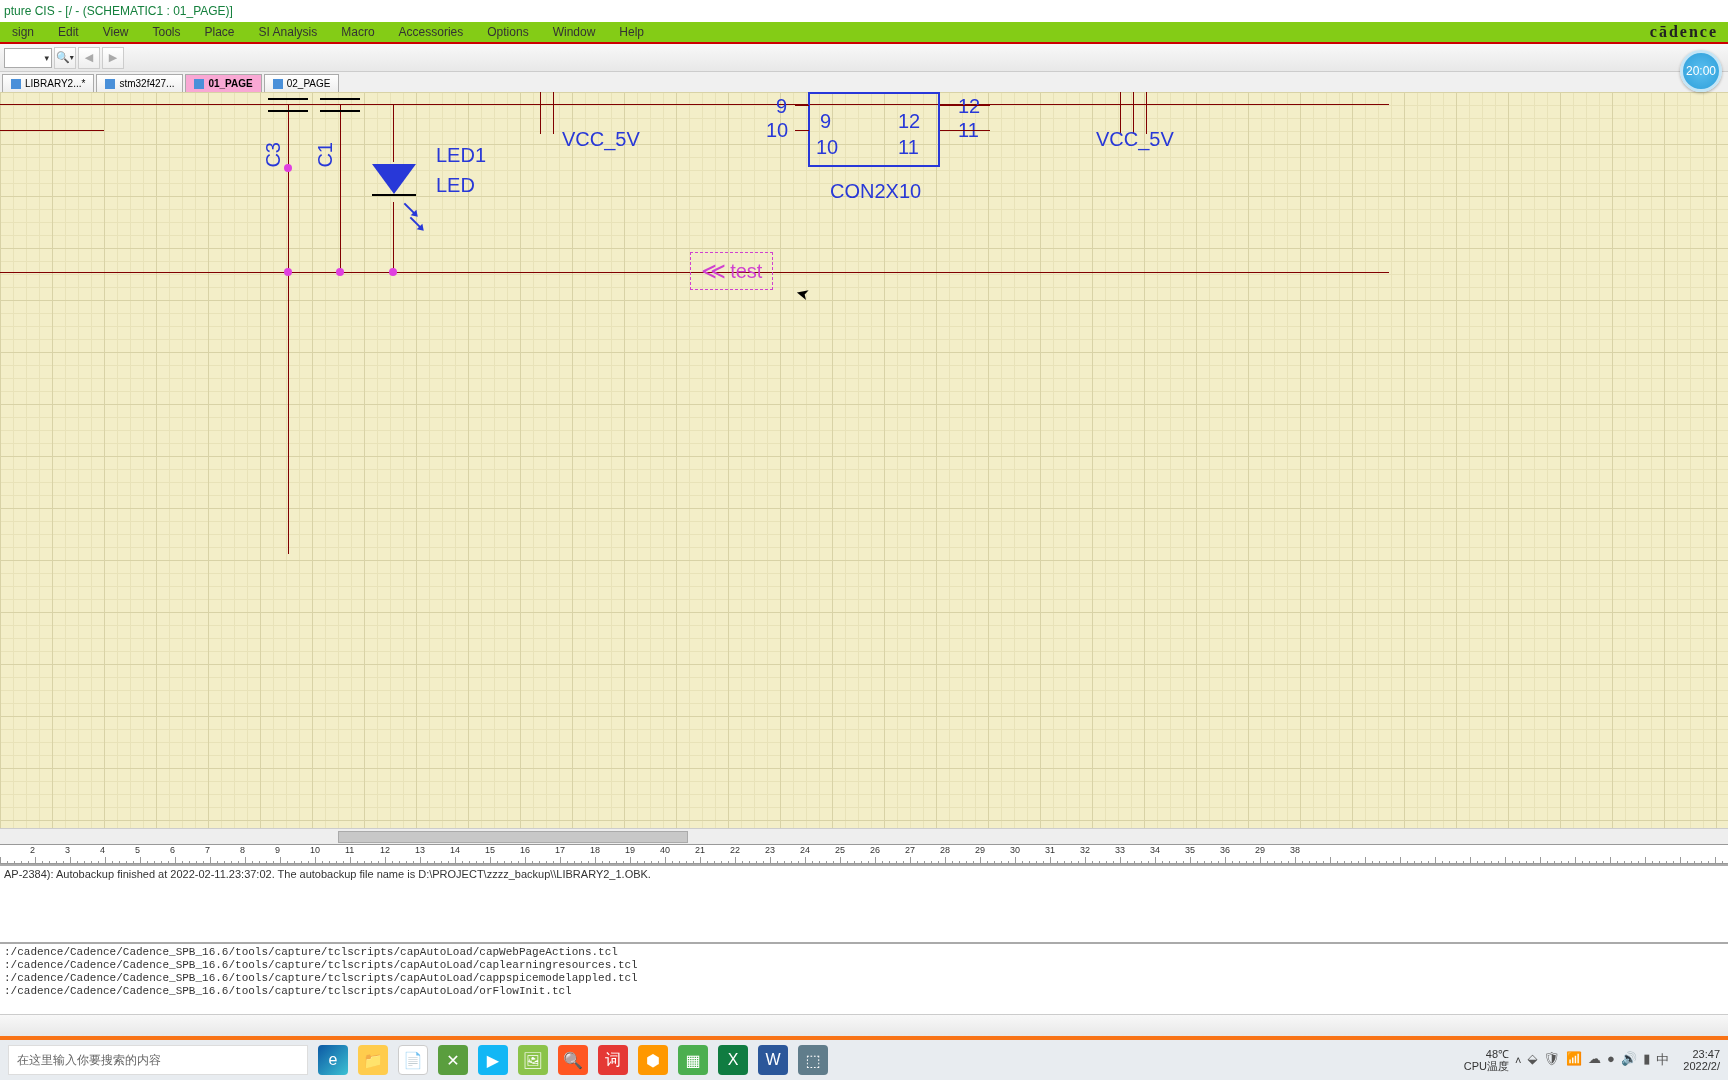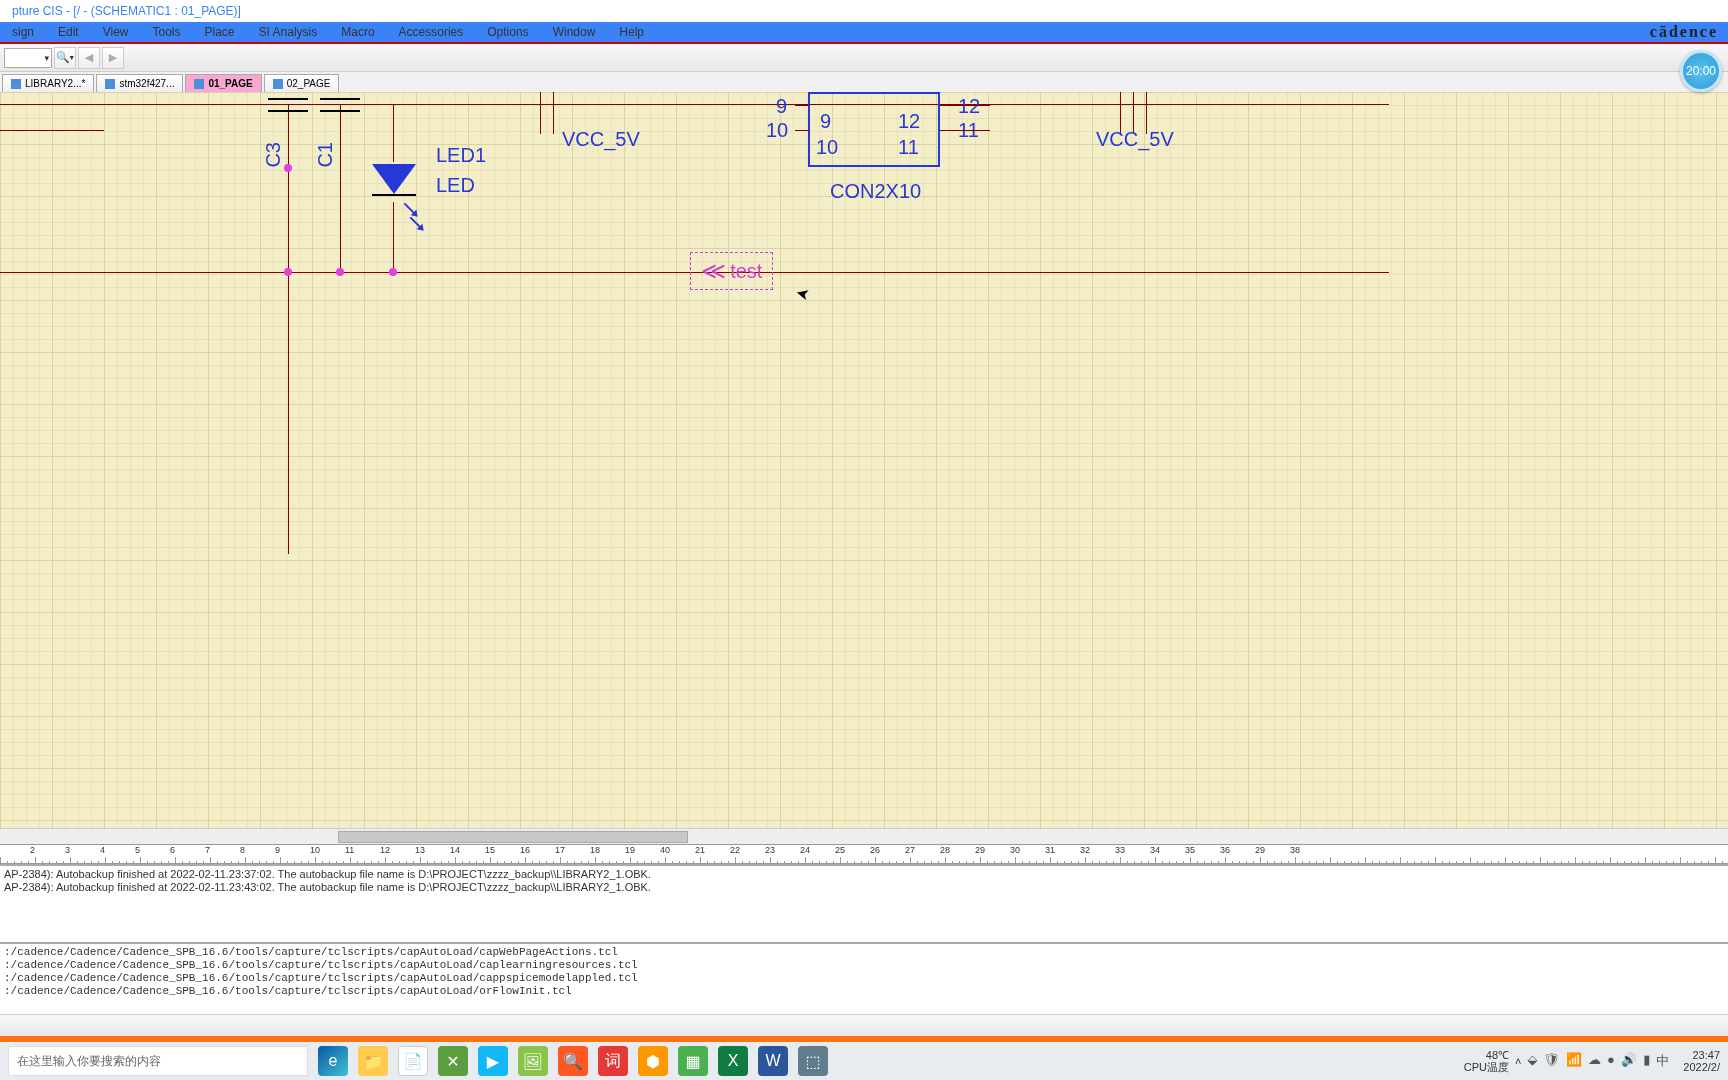--- a/index.html
+++ b/index.html
@@ -1,23 +1,23 @@
 <!DOCTYPE html>
 <html><head>
 <meta charset="utf-8">
 <style>
 * { box-sizing: border-box; margin: 0; padding: 0; }
 html, body { height: 100%; overflow: hidden; }
 body { font-family: "Segoe UI", Tahoma, sans-serif; font-size: 12px; background: #f0f0f0; display: flex; flex-direction: column; width: 1728px; height: 1080px; }
 
 
-.titlebar { height: 22px; background: #fff; display: flex; align-items: center; padding-left: 12px; color: #3b82f6; font-size: 12px; }
-
-
-.menubar { height: 22px; background: #3b82f6; border-bottom: 2px solid #c00; display: flex; align-items: center; padding-left: 0; gap: 0; }
+.titlebar { height: 22px; background: #fff; display: flex; align-items: center; padding-left: 4px; color: #15803d; font-size: 12px; }
+
+
+.menubar { height: 22px; background: #84cc16; border-bottom: 2px solid #c00; display: flex; align-items: center; padding-left: 0; gap: 0; }
 .menubar .menuitem { padding: 3px 12px; cursor: default; color: #333; }
 .menubar .logo { margin-left: auto; margin-right: 10px; font-family: Georgia, serif; font-size: 16px; letter-spacing: 2px; color: #222; font-weight: bold; }
 
 
 .toolbar { height: 28px; background: linear-gradient(#f8f8f8,#e8e8e8); border-bottom: 1px solid #ccc; display: flex; align-items: center; padding: 0 4px; gap: 2px; position: relative; }
 .toolbar .combo { width: 48px; height: 20px; border: 1px solid #aaa; background: #fff; display: inline-flex; align-items: center; justify-content: flex-end; padding-right: 2px; }
 .toolbar .combo::after { content: "▾"; font-size: 9px; color: #333; }
 .toolbar .tbtn { width: 22px; height: 22px; border: 1px solid #ccc; background: linear-gradient(#fff,#eee); display: inline-flex; align-items: center; justify-content: center; font-size: 11px; color: #333; }
 .toolbar .tbtn.disabled { color: #aaa; }
 .timer-badge { position: absolute; right: 6px; top: 6px; width: 42px; height: 42px; border-radius: 50%; background: radial-gradient(circle,#5bbff0 0%,#3aa8e0 70%); border: 3px solid rgba(255,255,255,0.7); display: flex; align-items: center; justify-content: center; color: #fff; font-size: 12px; box-shadow: 0 1px 3px rgba(0,0,0,0.3); z-index: 30; }
@@ -69,21 +69,21 @@
 }
 .ruler span { position: absolute; top: 0; }
 
 
 .logpane { background: #fff; border-top: 2px solid #aaa; height: 78px; overflow: auto; font-size: 11px; color: #333; padding: 2px 4px; }
 .logpane div { white-space: pre; line-height: 13px; }
 .logpane.tcl { font-family: "Courier New", monospace; height: 72px; }
 .statusbar { height: 22px; background: linear-gradient(#f8f8f8,#e8e8e8); border-top: 1px solid #ccc; }
 
 
-.taskbar { height: 44px; background: #e8ecf0; border-top: 6px solid #f97316; display: flex; align-items: center; padding: 0 8px; gap: 10px; }
+.taskbar { height: 44px; background: #e8ecf0; border-top: 4px solid #f97316; display: flex; align-items: center; padding: 0 8px; gap: 10px; }
 .taskbar .search { flex: 0 0 300px; height: 30px; display: flex; align-items: center; padding-left: 8px; color: #666; background: #fff; border: 1px solid #ddd; }
 .taskbar .spacer { flex: 1; }
 .taskicon { width: 30px; height: 30px; border-radius: 4px; display: flex; align-items: center; justify-content: center; font-size: 16px; color: #fff; }
 .tray { display: flex; align-items: center; gap: 6px; font-size: 11px; color: #333; }
 .tray .temp { text-align: right; line-height: 12px; }
 .tray .clock { text-align: right; line-height: 12px; margin-left: 8px; }
 .tray .sys { font-size: 13px; color: #555; display: flex; gap: 6px; }
 </style>
 </head>
 <body>
@@ -243,21 +243,20 @@
   <span style="left:1150px">34</span>
   <span style="left:1185px">35</span>
   <span style="left:1220px">36</span>
   <span style="left:1255px">29</span>
   <span style="left:1290px">38</span>
   <span style="left:1325px"></span>
 </div>
 
 <div class="logpane">
   <div>AP-2384): Autobackup finished at 2022-02-11.23:37:02. The autobackup file name is D:\PROJECT\zzzz_backup\\LIBRARY2_1.OBK.</div>
-  <div>AP-2384): Autobackup finished at 2022-02-11.23:43:02. The autobackup file name is D:\PROJECT\zzzz_backup\\LIBRARY2_1.OBK.</div>
 </div>
 
 <div class="logpane tcl">
   <div>:/cadence/Cadence/Cadence_SPB_16.6/tools/capture/tclscripts/capAutoLoad/capWebPageActions.tcl</div>
   <div>:/cadence/Cadence/Cadence_SPB_16.6/tools/capture/tclscripts/capAutoLoad/caplearningresources.tcl</div>
   <div>:/cadence/Cadence/Cadence_SPB_16.6/tools/capture/tclscripts/capAutoLoad/cappspicemodelappled.tcl</div>
   <div>:/cadence/Cadence/Cadence_SPB_16.6/tools/capture/tclscripts/capAutoLoad/orFlowInit.tcl</div>
 </div>
 
 <div class="statusbar"></div>

